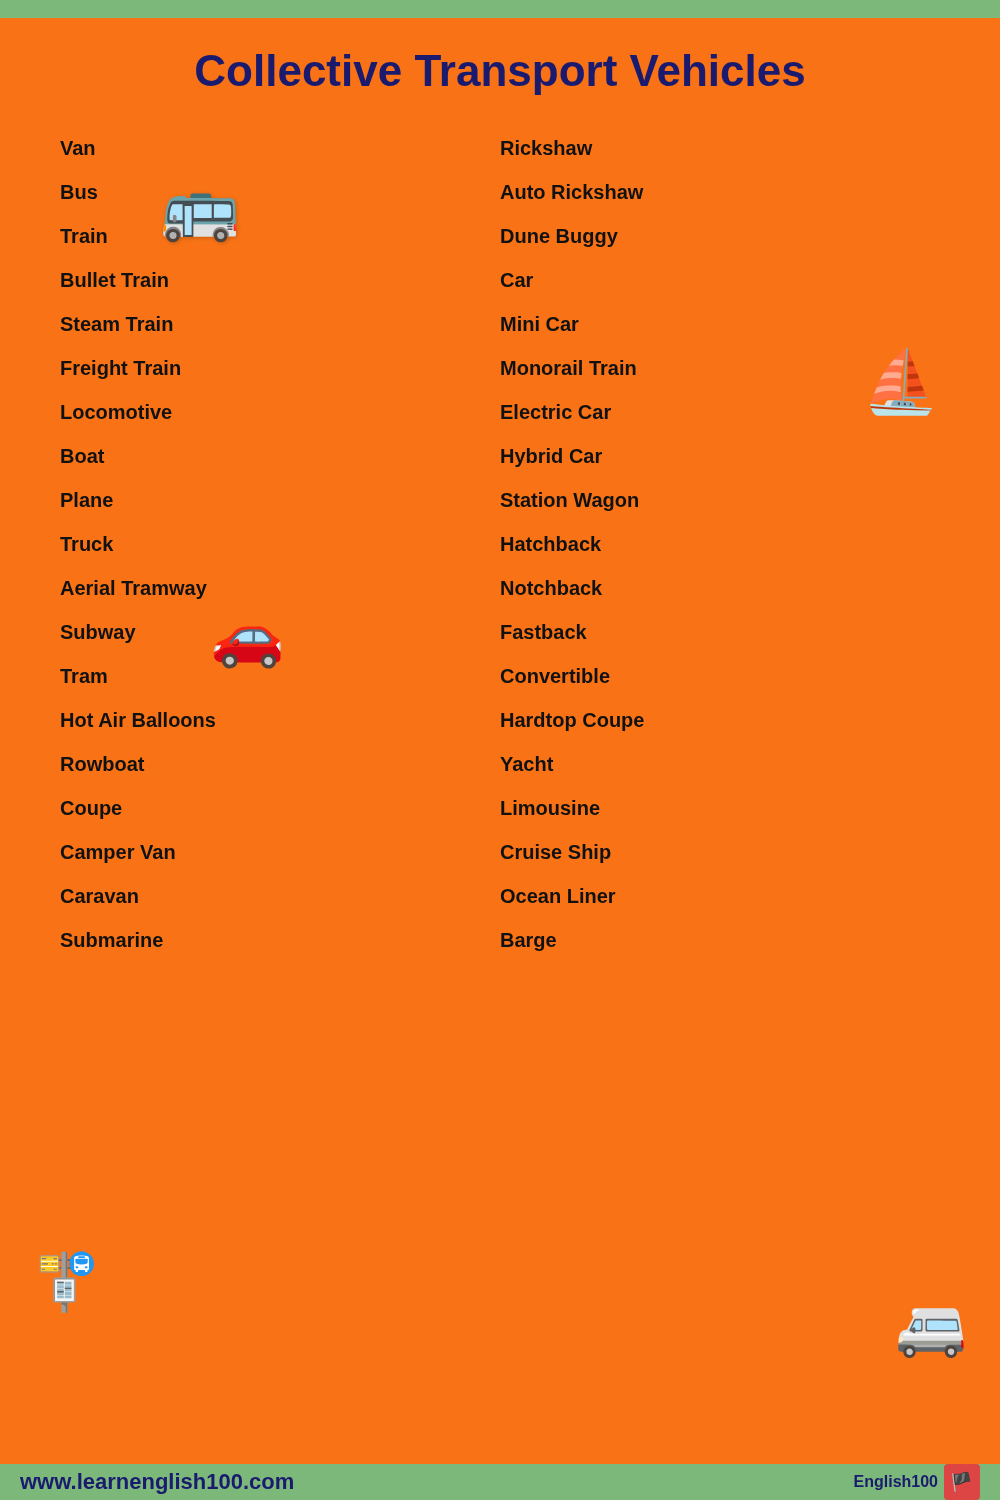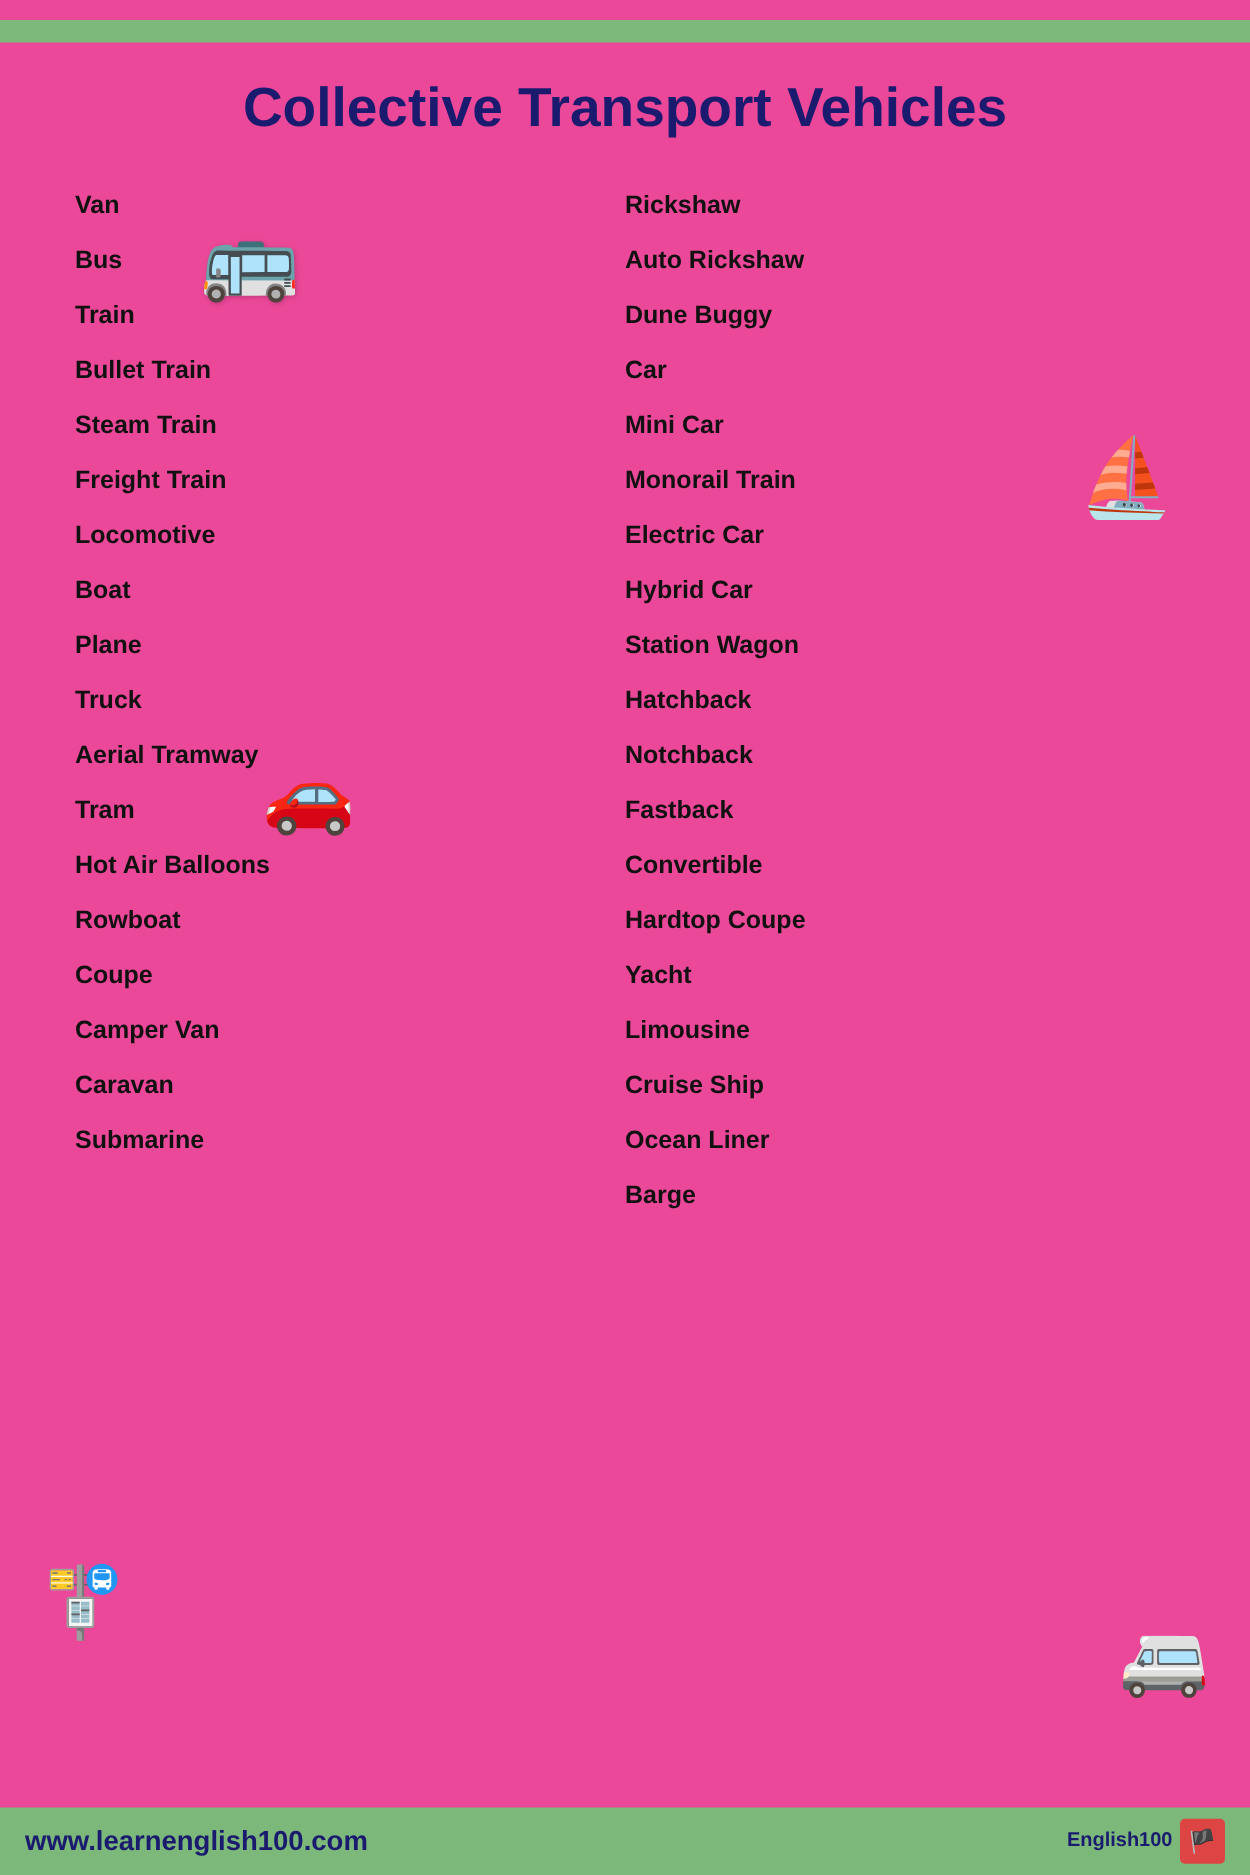--- a/index.html
+++ b/index.html
@@ -7,22 +7,22 @@
       width: 1000px;
       min-height: 1500px;
       background-color: #e8e8d8;
       font-family: 'Arial', sans-serif;
       position: relative;
     }
 
     .page-wrapper {
       width: 1000px;
       min-height: 1500px;
-      background-color: #ec4899;
-      padding: 16px 0 60px 0;
+      background-color: #f97316;
+      padding: 0 0 60px 0;
       position: relative;
     }
 
     
     .top-banner {
       width: 100%;
       height: 18px;
       background-color: #7cb87a;
     }
 
@@ -102,21 +102,21 @@
       font-size: 58px;
       z-index: 2;
     }
 
     
     .bottom-bar {
       position: absolute;
       bottom: 0;
       left: 0;
       width: 100%;
-      height: 54px;
+      height: 36px;
       background-color: #7cb87a;
       display: flex;
       align-items: center;
       justify-content: space-between;
       padding: 0 20px;
     }
 
     .website-url {
       font-size: 22px;
       font-weight: 800;
@@ -170,20 +170,21 @@
         <div class="vehicle-item">Bus</div>
         <div class="vehicle-item">Train</div>
         <div class="vehicle-item">Bullet Train</div>
         <div class="vehicle-item">Steam Train</div>
         <div class="vehicle-item">Freight Train</div>
         <div class="vehicle-item">Locomotive</div>
         <div class="vehicle-item">Boat</div>
         <div class="vehicle-item">Plane</div>
         <div class="vehicle-item">Truck</div>
         <div class="vehicle-item">Aerial Tramway</div>
+        <div class="vehicle-item">Subway</div>
         <div class="vehicle-item">Tram</div>
         <div class="vehicle-item">Hot Air Balloons</div>
         <div class="vehicle-item">Rowboat</div>
         <div class="vehicle-item">Coupe</div>
         <div class="vehicle-item">Camper Van</div>
         <div class="vehicle-item">Caravan</div>
         <div class="vehicle-item">Submarine</div>
       </div>
     <div class="right-column" id="right-col">
         <div class="vehicle-item">Rickshaw</div>

